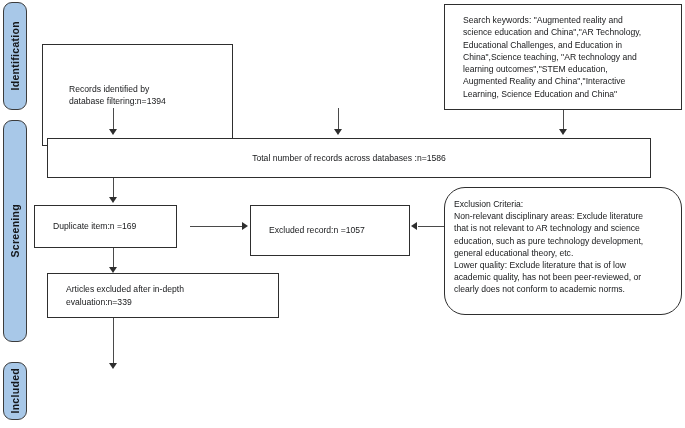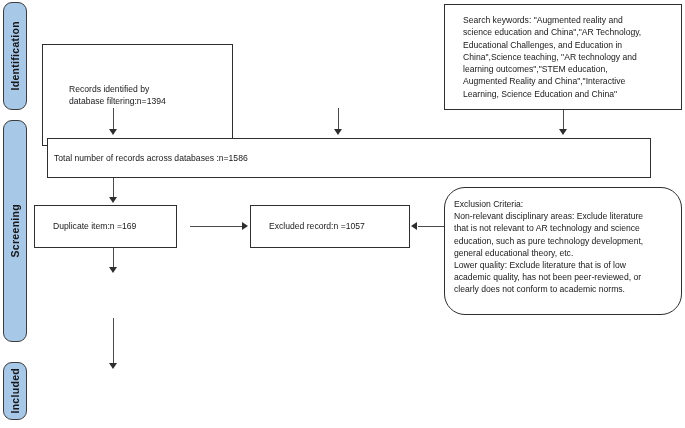--- a/index.html
+++ b/index.html
@@ -51,21 +51,21 @@
   }
   .box .box-text {
     font-size: 8.6px;
     line-height: 1.42;
     color: #17181a;
     padding: 0 9px;
     white-space: pre-line;
   }
   .box.center .box-text {
     width: 100%;
-    text-align: left;
+    text-align: center;
     padding: 0 6px;
   }
   .box.pad-in .box-text {
     padding-left: 26px;
   }
   .box.pad-in2 .box-text {
     padding-left: 18px;
   }
   .box.top-align {
     align-items: flex-start;
@@ -157,21 +157,21 @@
     <span class="box-text">Total number of records across databases :n=1586</span>
   </div>
 
   <div class="vline" style="left:113px; top:178px; height:21px;"></div>
   <div class="arrow-down" style="left:109px; top:197px;"></div>
 
   <div class="box pad-in2" style="left:34px; top:205px; width:143px; height:43px;">
     <span class="box-text">Duplicate item:n =169</span>
   </div>
 
-  <div class="box pad-in2" style="left:250px; top:205px; width:160px; height:43px;">
+  <div class="box pad-in2" style="left:250px; top:205px; width:160px; height:51px;">
     <span class="box-text">Excluded record:n =1057</span>
   </div>
 
   <div class="box top-align" style="left:444px; top:187px; width:238px; height:128px;">
     <span class="box-text">Exclusion Criteria:
 Non-relevant disciplinary areas: Exclude literature
 that is not relevant to AR technology and science
 education, such as pure technology development,
 general educational theory, etc.
 Lower quality: Exclude literature that is of low
@@ -181,18 +181,22 @@
 
   <div class="hline" style="left:190px; top:226px; width:53px;"></div>
   <div class="arrow-right" style="left:242px; top:222px;"></div>
 
   <div class="hline" style="left:418px; top:226px; width:26px;"></div>
   <div class="arrow-left" style="left:411px; top:222px;"></div>
 
   <div class="vline" style="left:113px; top:248px; height:21px;"></div>
   <div class="arrow-down" style="left:109px; top:267px;"></div>
 
+  <div class="box pad-in2" style="left:47px; top:273px; width:232px; height:45px;">
+    <span class="box-text">Articles excluded after in-depth
+evaluation:n=339</span>
+  </div>
 
   <div class="vline" style="left:113px; top:318px; height:47px;"></div>
   <div class="arrow-down" style="left:109px; top:363px;"></div>
 
 
 </div>
 
 </body></html>

